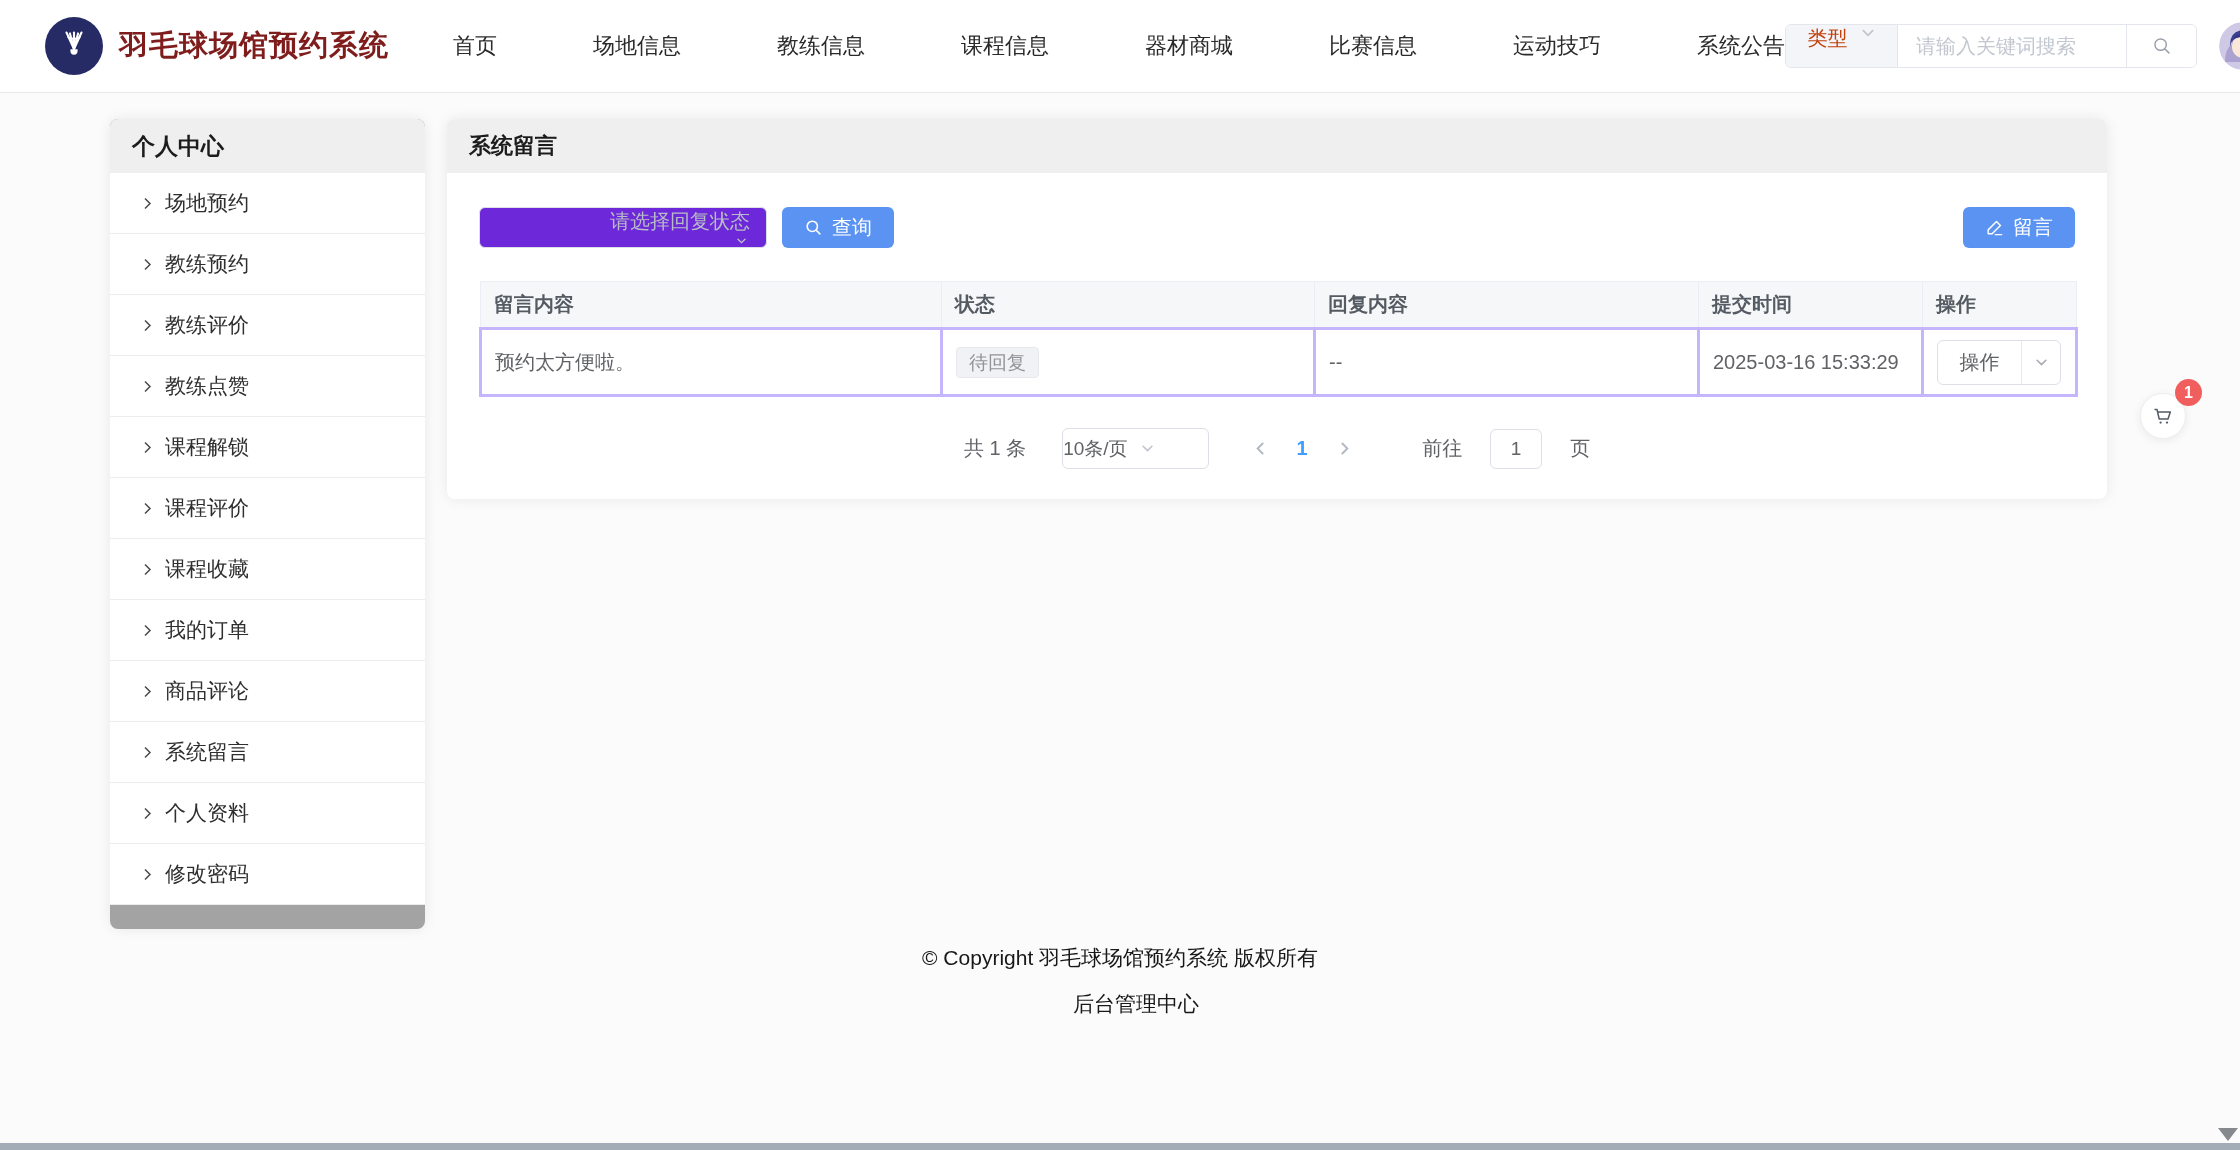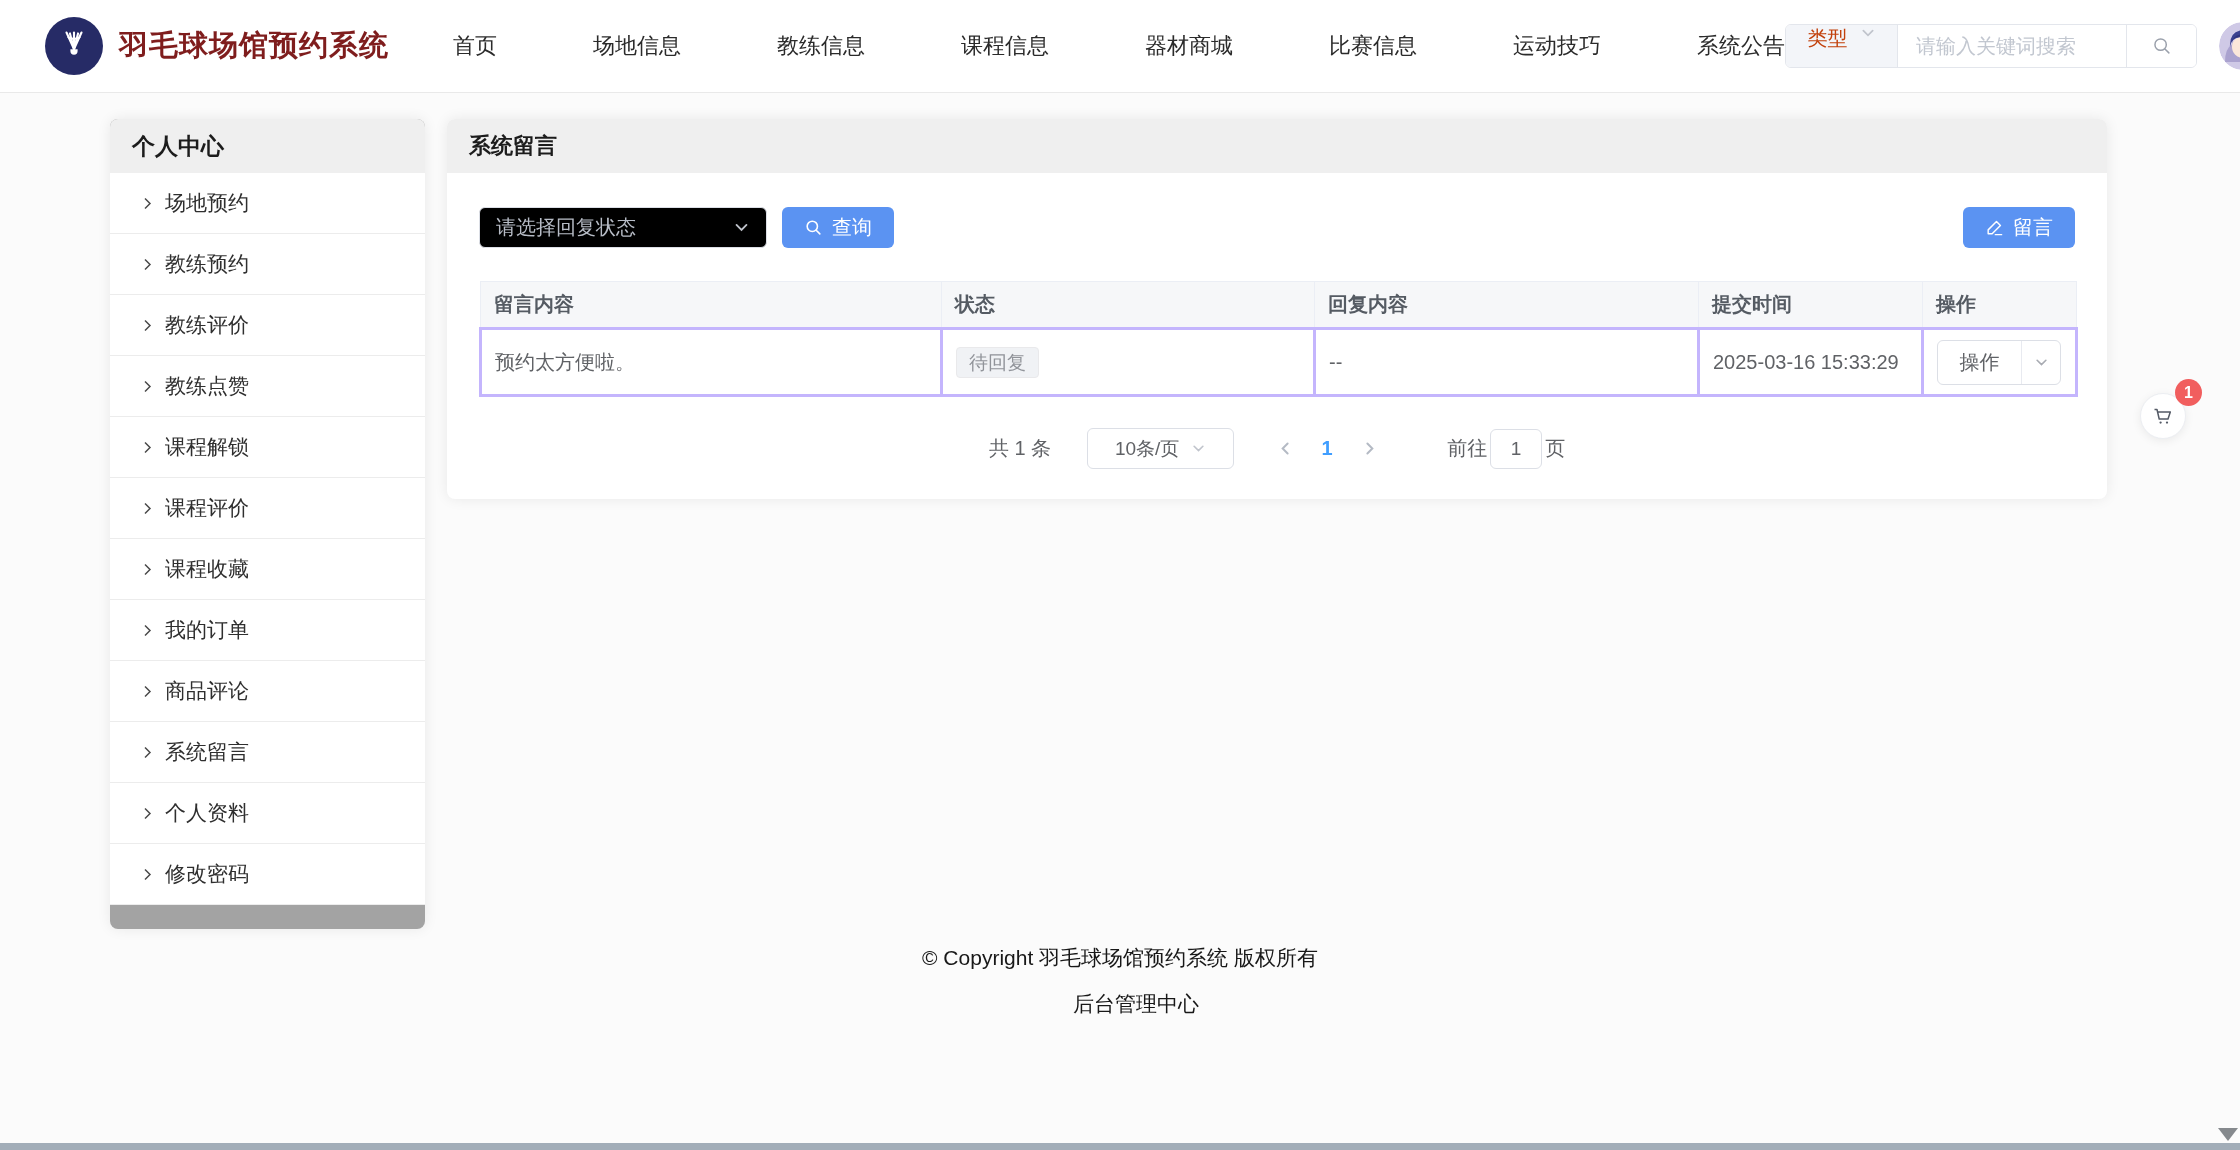--- a/index.html
+++ b/index.html
@@ -39,23 +39,23 @@
                   font-size:21px; color:#2f2f2f; border-bottom:1px solid #ececec; cursor:pointer; background:#fff; }
 
   
   .main-card { position:absolute; top:119px; left:447px; width:1660px; height:380px; background:#fff;
                border-radius:8px; box-shadow:0 0 14px rgba(0,0,0,0.08); }
   .main-header { height:54px; background:#efefef; border-radius:8px 8px 0 0; display:flex; align-items:center;
                  padding-left:22px; font-size:22px; font-weight:bold; color:#1c1c1c; }
   .main-body { padding:34px 32px 0 32px; }
 
   .filter-row { display:flex; align-items:center; }
-  .status-select { width:288px; height:41px; border:1px solid #dcdfe6; border-radius:6px; background:#000000;
-                   display:flex; align-items:center; justify-content:space-between; padding:0 16px;
-                   color:#b7bcc6; font-size:20px; cursor:pointer; }
+  .status-select { width:288px; height:41px; border:1px solid #dcdfe6; border-radius:6px; background:#6d28d9;
+                   display:flex; align-items:flex-end; justify-content:space-between; padding:0 16px;
+                   color:#b7bcc6; font-size:20px; cursor:pointer;flex-direction:column; }
   .btn-primary { height:41px; padding:0 22px; background:#5b93f2; color:#fff; border:none; border-radius:6px;
                  font-size:20px; display:flex; align-items:center; gap:9px; cursor:pointer; }
   .btn-query { margin-left:15px; }
   .btn-message { margin-left:auto; }
 
   
   table.msg-table { width:1596px; margin-top:33px; border-collapse:collapse; table-layout:fixed; }
   .msg-table th { height:47px; background:#f6f7f9; border:1px solid #ebeef5; font-size:20px; font-weight:bold;
                   color:#555b63; text-align:left; padding-left:13px; }
   .msg-table td { height:67px; background:#fff; border:3px solid #c4b5fd; font-size:20px;
@@ -65,25 +65,25 @@
   .action-btn { width:124px; height:45px; border:1px solid #dcdfe6; border-radius:6px; background:#fff;
                 display:inline-flex; align-items:center; font-size:20px; color:#606266; cursor:pointer; overflow:hidden; }
   .action-label { flex:1; text-align:center; }
   .action-divider { width:1px; height:45px; background:#e8eaf0; }
   .action-caret { width:38px; display:flex; align-items:center; justify-content:center; }
 
   
   .pagination { margin-top:31px; display:flex; align-items:center; justify-content:center; }
   .pg-total { font-size:20px; color:#606266; margin-right:36px; }
   .pg-size { width:147px; height:41px; border:1px solid #dcdfe6; border-radius:6px; background:#fff;
-             display:flex; align-items:center; justify-content:center; gap:12px; font-size:19px; color:#606266;
+             display:flex; align-items:center; gap:12px; font-size:19px; color:#606266;
              margin-right:30px; cursor:pointer; }
   .pg-arrow { width:42px; height:40px; display:flex; align-items:center; justify-content:center; cursor:pointer; }
   .pg-page { width:42px; text-align:center; font-size:20px; font-weight:bold; color:#409eff; cursor:pointer; }
-  .pg-goto { display:flex; align-items:center; margin-left:57px; gap:3px; font-size:20px; color:#606266; }
+  .pg-goto { display:flex; align-items:center; margin-left:57px; gap:28px; font-size:20px; color:#606266; }
   .pg-input { width:52px; height:40px; border:1px solid #dcdfe6; border-radius:6px; text-align:center;
               font-size:19px; color:#606266; outline:none; font-family:inherit; }
 
   
   .footer-line1 { position:absolute; top:944px; left:0; width:2240px; text-align:center;
                   font-size:21px; color:#181818; }
   .footer-line2 { position:absolute; top:990px; left:16px; width:2240px; text-align:center;
                   font-size:21px; color:#181818; cursor:pointer; }
 
   

